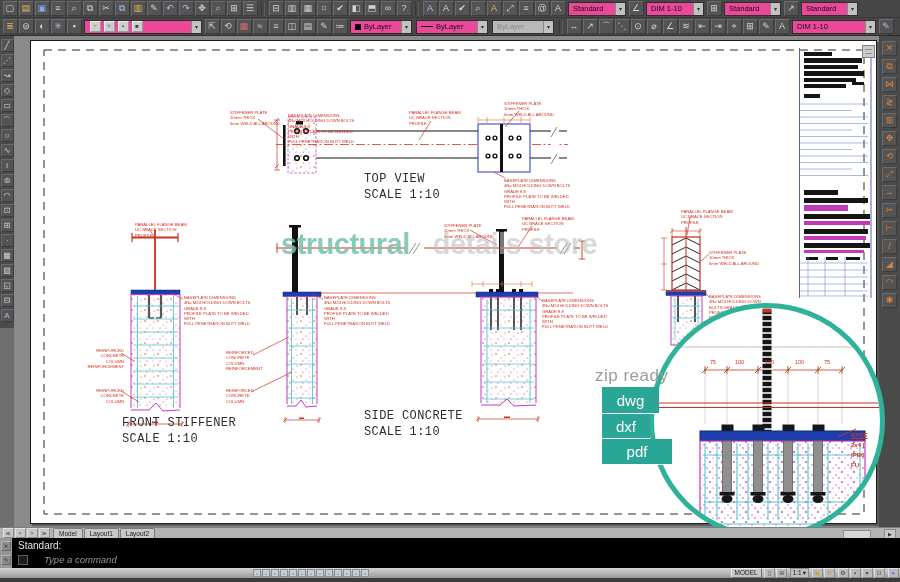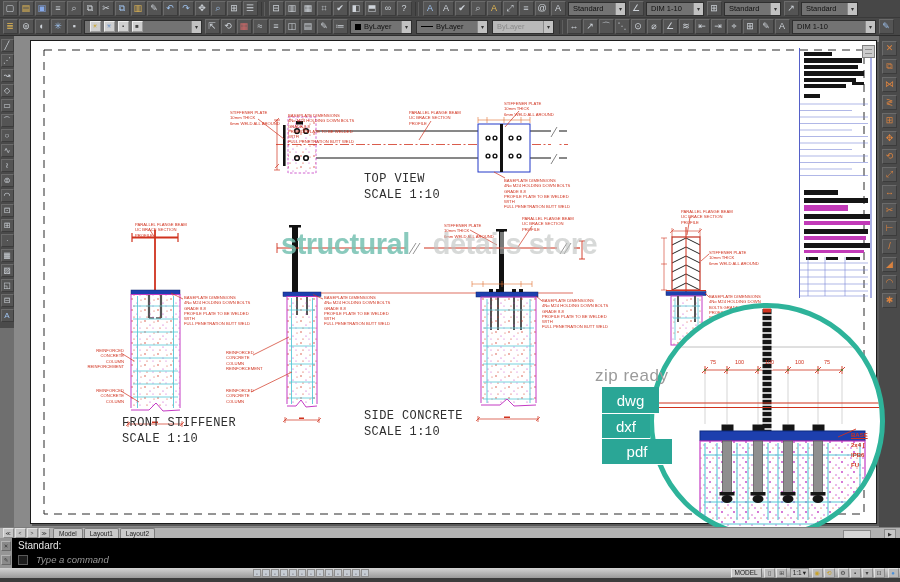--- a/index.html
+++ b/index.html
@@ -8,21 +8,21 @@
   
   .tbrow{position:absolute;left:0;width:900px;height:18px;background:#474747;
          display:flex;align-items:center;padding:0 2px;box-sizing:border-box;z-index:9;}
   #tb1{top:0;border-bottom:1px solid #3a3a3a;}
   #tb2{top:18px;border-bottom:1px solid #2e2e2e;}
   .icons{display:flex;align-items:center;}
   .tbi{width:13px;height:13px;font-size:9px;line-height:13px;text-align:center;color:#cfd4da;
        background:#545454;border:1px solid;border-color:#6b6b6b #3c3c3c #3c3c3c #6b6b6b;
        margin:0 .5px;display:inline-block;overflow:hidden;cursor:default;}
   .sep{width:2px;height:14px;border-left:1px solid #383838;border-right:1px solid #5e5e5e;margin:0 3px;}
-  .combo{display:flex;align-items:center;height:14px;background:#737373;border:1px solid #2f2f2f;
+  .combo{display:flex;align-items:center;height:14px;background:#ec4899;border:1px solid #2f2f2f;
          font-size:7.5px;color:#111;padding:0 0 0 4px;margin:0 2px;box-sizing:border-box;}
   .combo .val{white-space:nowrap;overflow:hidden;}
   .combo .arrow{margin-left:auto;width:9px;height:12px;background:#c2c2c2;border-left:1px solid #8a8a8a;
                 font-size:6px;line-height:12px;text-align:center;color:#333;}
   .combo.disabled .val{color:#8a8a8a;}
   .combo.disabled{background:#b9b9b9;}
   .swatch{width:6px;height:6px;background:#000;margin-right:3px;flex:0 0 auto;}
   .ltline{width:12px;border-top:1.5px solid #000;margin-right:3px;flex:0 0 auto;}
   .minis{display:flex;gap:2px;margin-right:3px;}
   .minis .tbi{width:9px;height:9px;font-size:6px;line-height:9px;background:#cfcfcf;color:#444;border-color:#eee #999 #999 #eee;}
@@ -69,21 +69,21 @@
            border-top:1px solid #7d7d7d;z-index:8;box-sizing:border-box;display:flex;align-items:center;}
   #hscroll .tbi{width:9px;height:8px;font-size:5px;line-height:8px;background:#c6c6c6;color:#333;
                 border-color:#e2e2e2 #8a8a8a #8a8a8a #e2e2e2;}
   .tab{height:9px;font-size:6.5px;line-height:9px;padding:0 5px;background:#c9c9c9;color:#222;
        border:1px solid #7d7d7d;border-bottom:none;border-radius:2px 2px 0 0;margin-right:1px;}
   #thumb{position:absolute;left:843px;top:2px;width:26px;height:7px;background:#d6d6d6;border:1px solid #8a8a8a;}
   #harr{position:absolute;left:884px;top:1px;width:10px;height:9px;background:#c6c6c6;border:1px solid #8a8a8a;
         font-size:5px;line-height:9px;text-align:center;color:#333;}
   #cmd{position:absolute;left:0;top:538px;width:900px;height:30px;background:#000;z-index:9;}
   #cmdline1{position:absolute;left:18px;top:2px;font-size:10px;color:#e6e6e6;}
-  #cmdline2{position:absolute;left:18px;top:16px;display:flex;align-items:flex-end;gap:8px;}
+  #cmdline2{position:absolute;left:18px;top:16px;display:flex;align-items:flex-end;gap:16px;}
   #cmdline2 .pbox{width:8px;height:8px;background:#1c1c1c;border:1px solid #5a5a5a;}
   #cmdline2 .ptext{font-size:9.5px;font-style:italic;color:#979797;}
   #gutter{position:absolute;left:0;top:538px;width:12px;height:30px;background:#969696;z-index:10;
           display:flex;flex-direction:column;align-items:center;gap:4px;padding-top:3px;box-sizing:border-box;}
   #gutter .tbi{width:8px;height:8px;font-size:5.5px;line-height:8px;background:#8a8a8a;color:#333;
                border-color:#b5b5b5 #6a6a6a #6a6a6a #b5b5b5;}
   #status{position:absolute;left:0;top:568px;width:900px;height:10px;z-index:9;
           background:linear-gradient(#d4d4d4,#9a9a9a);}
   #darkstrip{position:absolute;left:0;top:578px;width:900px;height:4px;background:#3c3c3c;z-index:9;}
   #stc{position:absolute;left:253px;top:0;display:flex;gap:1px;align-items:center;height:10px;}

